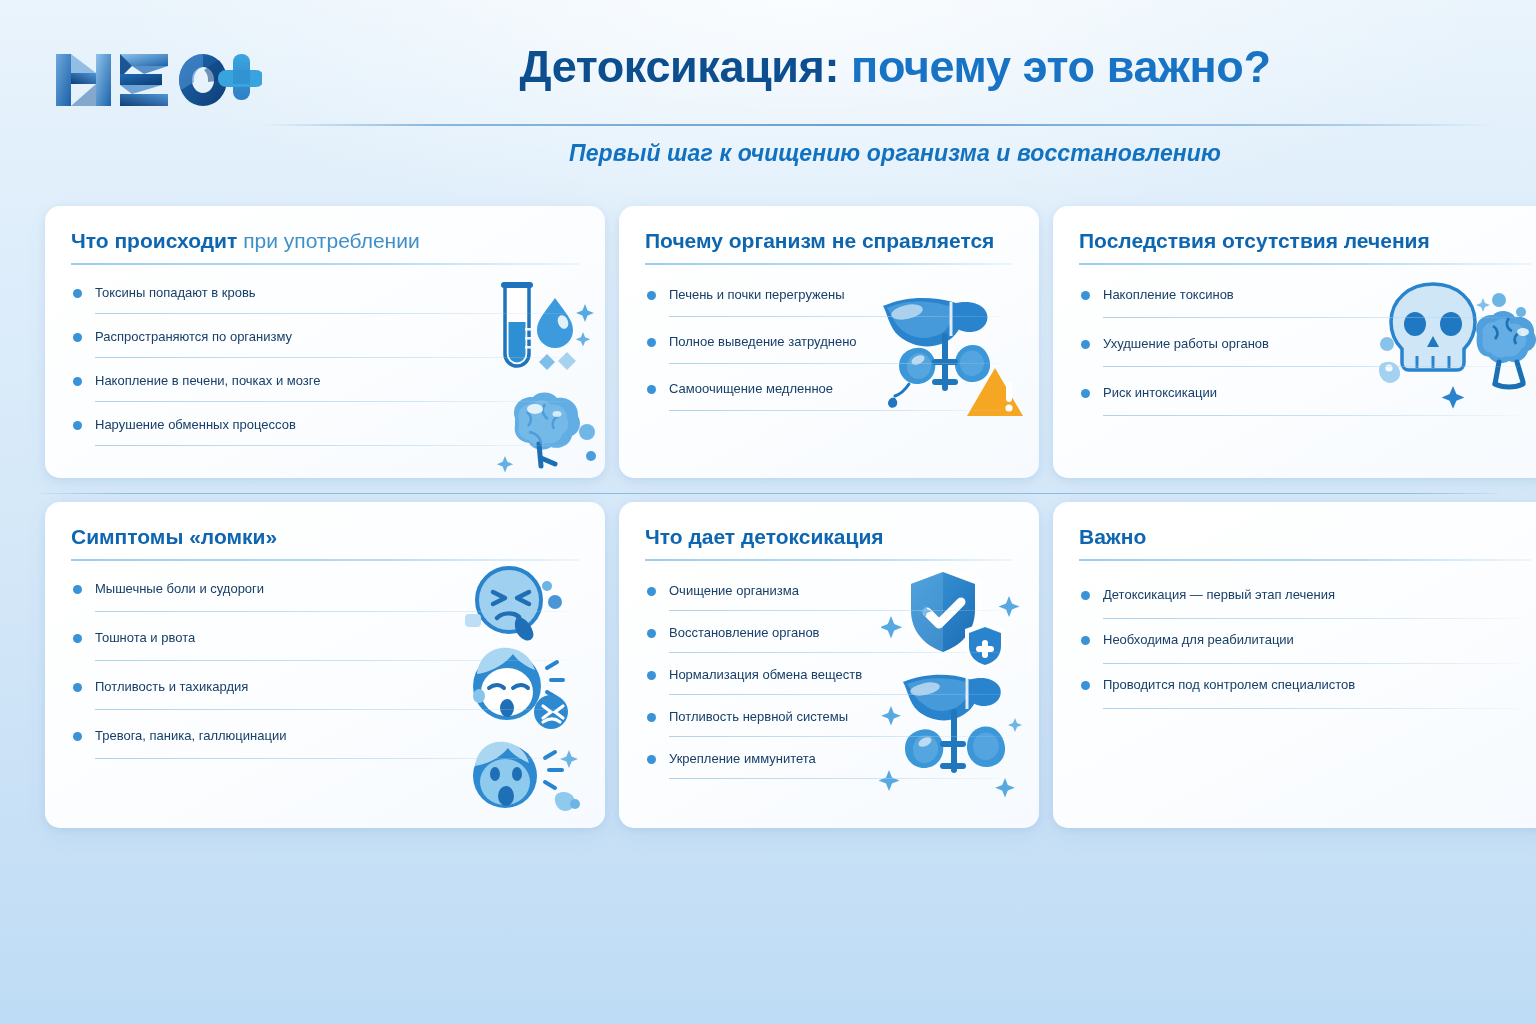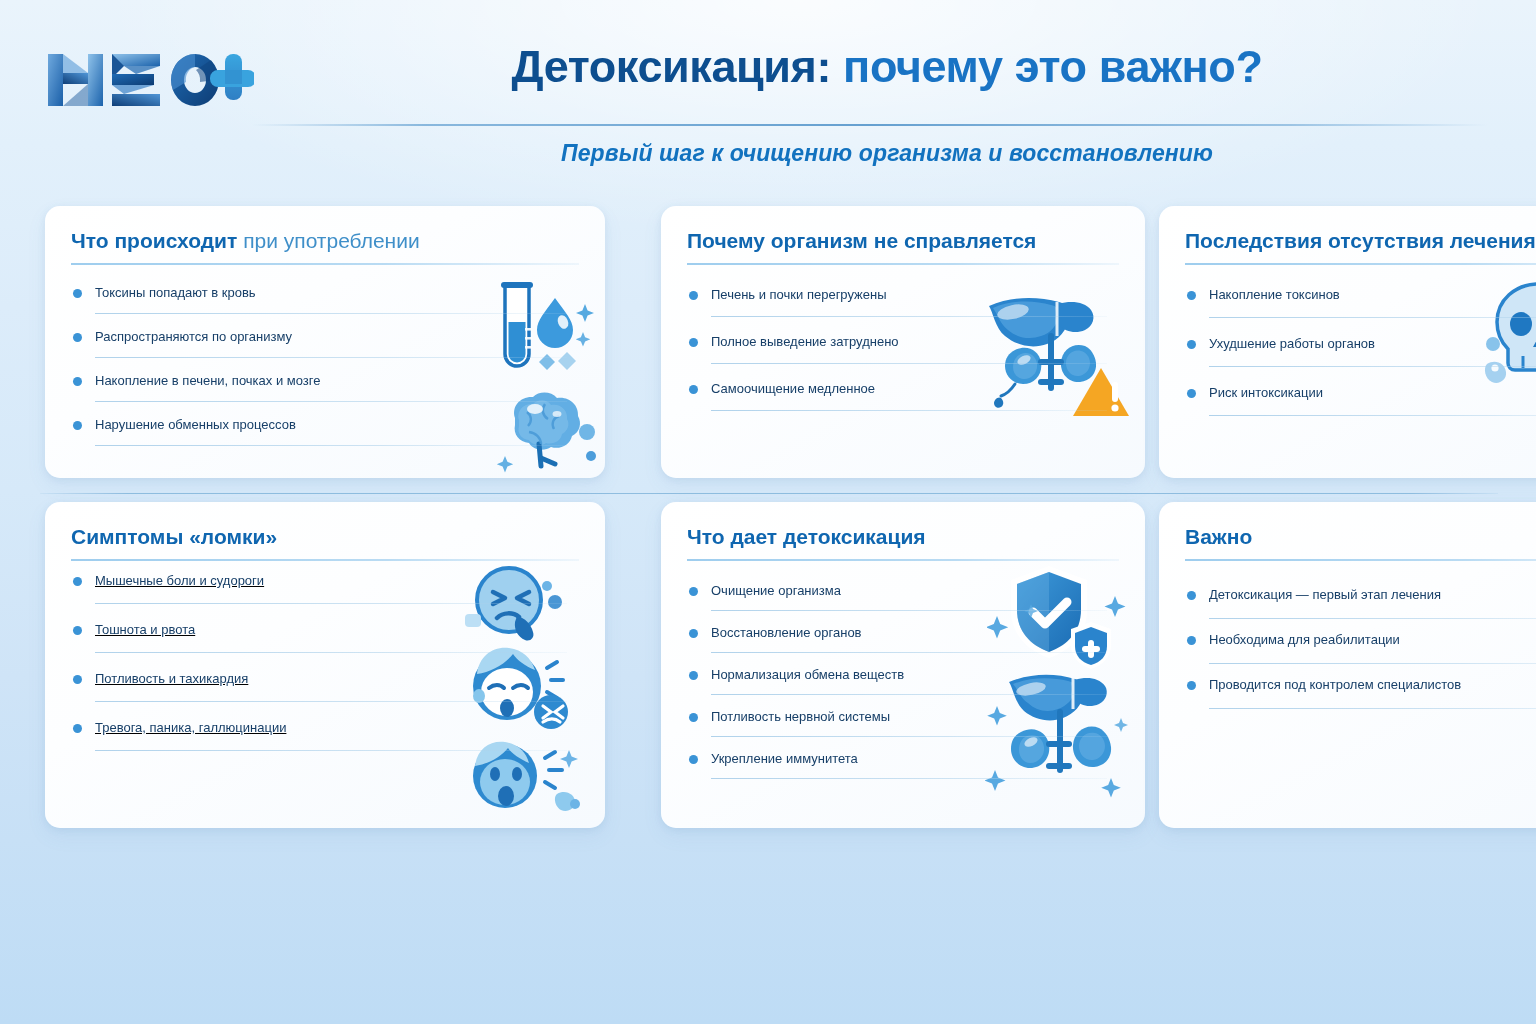--- a/index.html
+++ b/index.html
@@ -30,21 +30,21 @@
     background: radial-gradient(ellipse 900px 300px at 52% 0%,
                 rgba(255,255,255,0.78) 0%,
                 rgba(255,255,255,0.30) 45%,
                 rgba(255,255,255,0) 78%);
     pointer-events: none;
   }
 
   
   .header {
     position: absolute;
-    left: 0; top: 0;
+    left: 8px; top: 0;
     width: 1224px;
     height: 190px;
   }
 
   .logo {
     position: absolute;
     left: 44px;
     top: 44px;
     width: 210px;
     height: 72px;
@@ -125,21 +125,21 @@
   .card {
     position: relative;
     background: linear-gradient(152deg, #ffffff 0%, #fdfeff 40%, #f6fafe 100%);
     border-radius: 15px;
     box-shadow: 0 2px 7px rgba(90,140,185,0.13),
                 0 8px 20px rgba(90,140,185,0.08);
     overflow: hidden;
     flex: 0 0 auto;
   }
   .card.c1 { width: 560px; }
-  .card.c2 { width: 484px; margin-left: 42px; }
+  .card.c2 { width: 420px; }
   .card.c3 { width: 504px; }
 
   .card-head {
     position: absolute;
     left: 26px;
     top: 22px;
     right: 26px;
   }
   .card-title {
     font-size: 21px;
@@ -200,21 +200,21 @@
     white-space: nowrap;
   }
 
   
   .card.k1 .list { top: 74px; }
   .card.k1 .bullet-row { padding-bottom: 9px; margin-bottom: 10px; }
   .card.k2 .list { top: 76px; }
   .card.k2 .bullet-row { padding-bottom: 10px; margin-bottom: 12px; }
   .card.k3 .list { top: 76px; }
   .card.k3 .bullet-row { padding-bottom: 11px; margin-bottom: 13px; }
-  .card.k4 .list { top: 66px; text-decoration: underline; }
+  .card.k4 .list { top: 74px; }
   .card.k4 .bullet-row { padding-bottom: 11px; margin-bottom: 13px; }
   .card.k5 .list { top: 76px; }
   .card.k5 .bullet-row { padding-bottom: 8px; margin-bottom: 9px; }
   .card.k6 .list { top: 80px; }
   .card.k6 .bullet-row { padding-bottom: 12px; margin-bottom: 8px; }
 
   
   .icon-cluster {
     position: absolute;
     z-index: 1;

